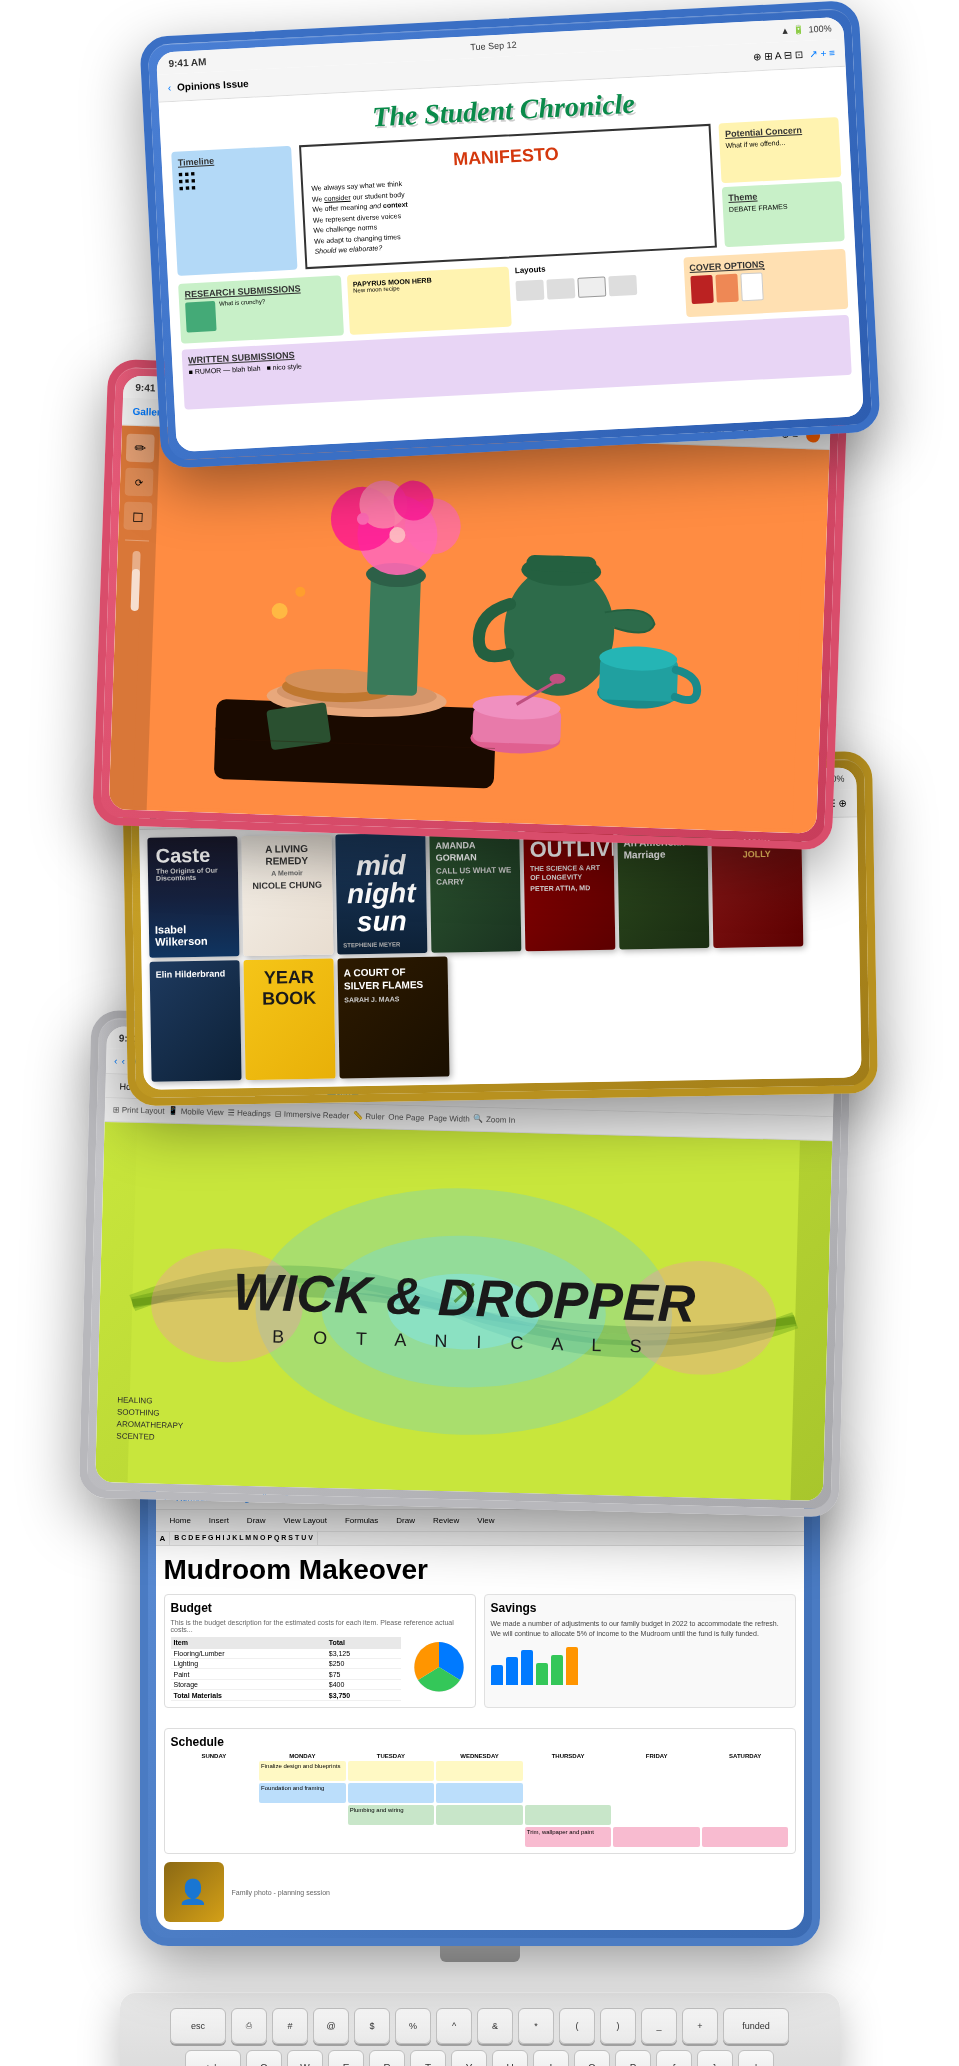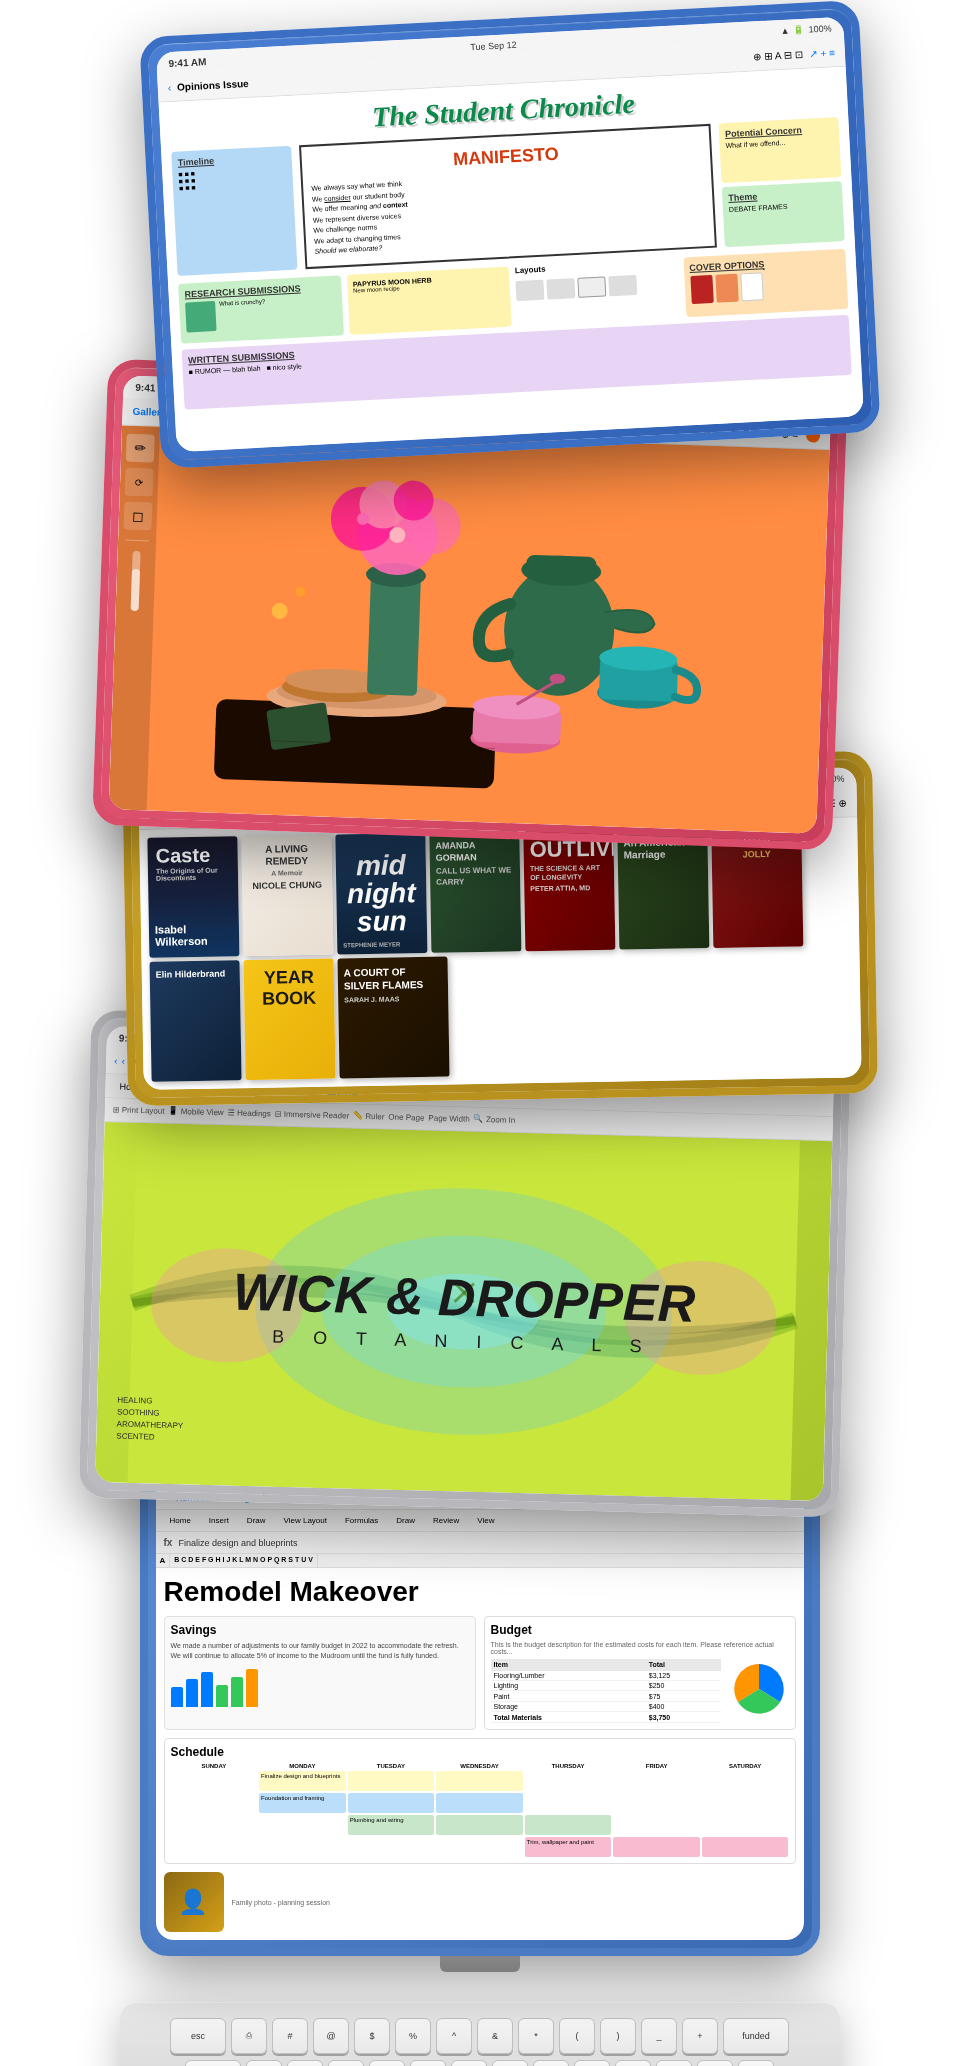--- a/index.html
+++ b/index.html
@@ -922,45 +922,27 @@
         <div class="screen-5-ribbon">
           <span class="nav-tab" style="font-size:8px;">Home</span>
           <span class="nav-tab" style="font-size:8px;">Insert</span>
           <span class="nav-tab" style="font-size:8px;">Draw</span>
           <span class="nav-tab" style="font-size:8px;">View Layout</span>
           <span class="nav-tab" style="font-size:8px;">Formulas</span>
           <span class="nav-tab" style="font-size:8px;">Draw</span>
           <span class="nav-tab" style="font-size:8px;">Review</span>
           <span class="nav-tab" style="font-size:8px;">View</span>
         </div>
-        <div class="formula-bar">
-          <span style="font-weight:600;color:#555;font-size:10px;">fx</span>
-          <span style="flex:1;font-size:9px;color:#333;">Finalize design and blueprints</span>
-        </div>
         <div class="col-headers">
           <div class="col-header" style="min-width:12px;font-size:8px;">A</div>
           <div class="col-header" style="font-size:7px;">B C D E F G H I J K L M N O P Q R S T U V</div>
         </div>
         <div class="mudroom-content">
-          <div class="mudroom-title">Remodel Makeover</div>
+          <div class="mudroom-title">Mudroom Makeover</div>
           <div class="mudroom-sections">
-
-            <div class="mudroom-section savings-box">
-              <div class="mudroom-section-title">Savings</div>
-              <div style="font-size:7px;color:#444;line-height:1.4;margin-bottom:6px;">We made a number of adjustments to our family budget in 2022 to accommodate the refresh. We will continue to allocate 5% of income to the Mudroom until the fund is fully funded.</div>
-
-              <div style="display:flex;gap:3px;align-items:flex-end;height:40px;">
-                <div style="width:12px;height:20px;background:#007aff;border-radius:2px 2px 0 0;"></div>
-                <div style="width:12px;height:28px;background:#007aff;border-radius:2px 2px 0 0;"></div>
-                <div style="width:12px;height:35px;background:#007aff;border-radius:2px 2px 0 0;"></div>
-                <div style="width:12px;height:22px;background:#34c759;border-radius:2px 2px 0 0;"></div>
-                <div style="width:12px;height:30px;background:#34c759;border-radius:2px 2px 0 0;"></div>
-                <div style="width:12px;height:38px;background:#ff9500;border-radius:2px 2px 0 0;"></div>
-              </div>
-            </div>
 
             <div class="mudroom-section">
               <div class="mudroom-section-title">Budget</div>
               <div style="font-size:7px;color:#666;margin-bottom:4px;">This is the budget description for the estimated costs for each item. Please reference actual costs...</div>
               <div style="display:flex;gap:8px;">
                 <table class="table-mini">
                   <tbody>
                       <tr>
                     <th>Item</th>
                     <th>Total</th>
@@ -991,23 +973,37 @@
                 <div>
                   <svg width="60" height="60" viewBox="0 0 60 60">
                     <circle cx="30" cy="30" r="25" fill="#e8e8e8"></circle>
                     <path d="M30 30 L30 5 A25 25 0 0 1 51 43 Z" fill="#007aff"></path>
                     <path d="M30 30 L51 43 A25 25 0 0 1 9 43 Z" fill="#34c759"></path>
                     <path d="M30 30 L9 43 A25 25 0 0 1 30 5 Z" fill="#ff9500"></path>
                   </svg>
                 </div>
               </div>
             </div>
-          </div>
-
-          <div class="mudroom-section" style="margin-top:8px;">
+
+            <div class="mudroom-section savings-box">
+              <div class="mudroom-section-title">Savings</div>
+              <div style="font-size:7px;color:#444;line-height:1.4;margin-bottom:6px;">We made a number of adjustments to our family budget in 2022 to accommodate the refresh. We will continue to allocate 5% of income to the Mudroom until the fund is fully funded.</div>
+
+              <div style="display:flex;gap:3px;align-items:flex-end;height:40px;">
+                <div style="width:12px;height:20px;background:#007aff;border-radius:2px 2px 0 0;"></div>
+                <div style="width:12px;height:28px;background:#007aff;border-radius:2px 2px 0 0;"></div>
+                <div style="width:12px;height:35px;background:#007aff;border-radius:2px 2px 0 0;"></div>
+                <div style="width:12px;height:22px;background:#34c759;border-radius:2px 2px 0 0;"></div>
+                <div style="width:12px;height:30px;background:#34c759;border-radius:2px 2px 0 0;"></div>
+                <div style="width:12px;height:38px;background:#ff9500;border-radius:2px 2px 0 0;"></div>
+              </div>
+            </div>
+          </div>
+
+          <div class="mudroom-section" style="margin-top:20px;">
             <div class="mudroom-section-title">Schedule</div>
             <div class="schedule-grid">
               <div class="schedule-header">SUNDAY</div>
               <div class="schedule-header">MONDAY</div>
               <div class="schedule-header">TUESDAY</div>
               <div class="schedule-header">WEDNESDAY</div>
               <div class="schedule-header">THURSDAY</div>
               <div class="schedule-header">FRIDAY</div>
               <div class="schedule-header">SATURDAY</div>
 

